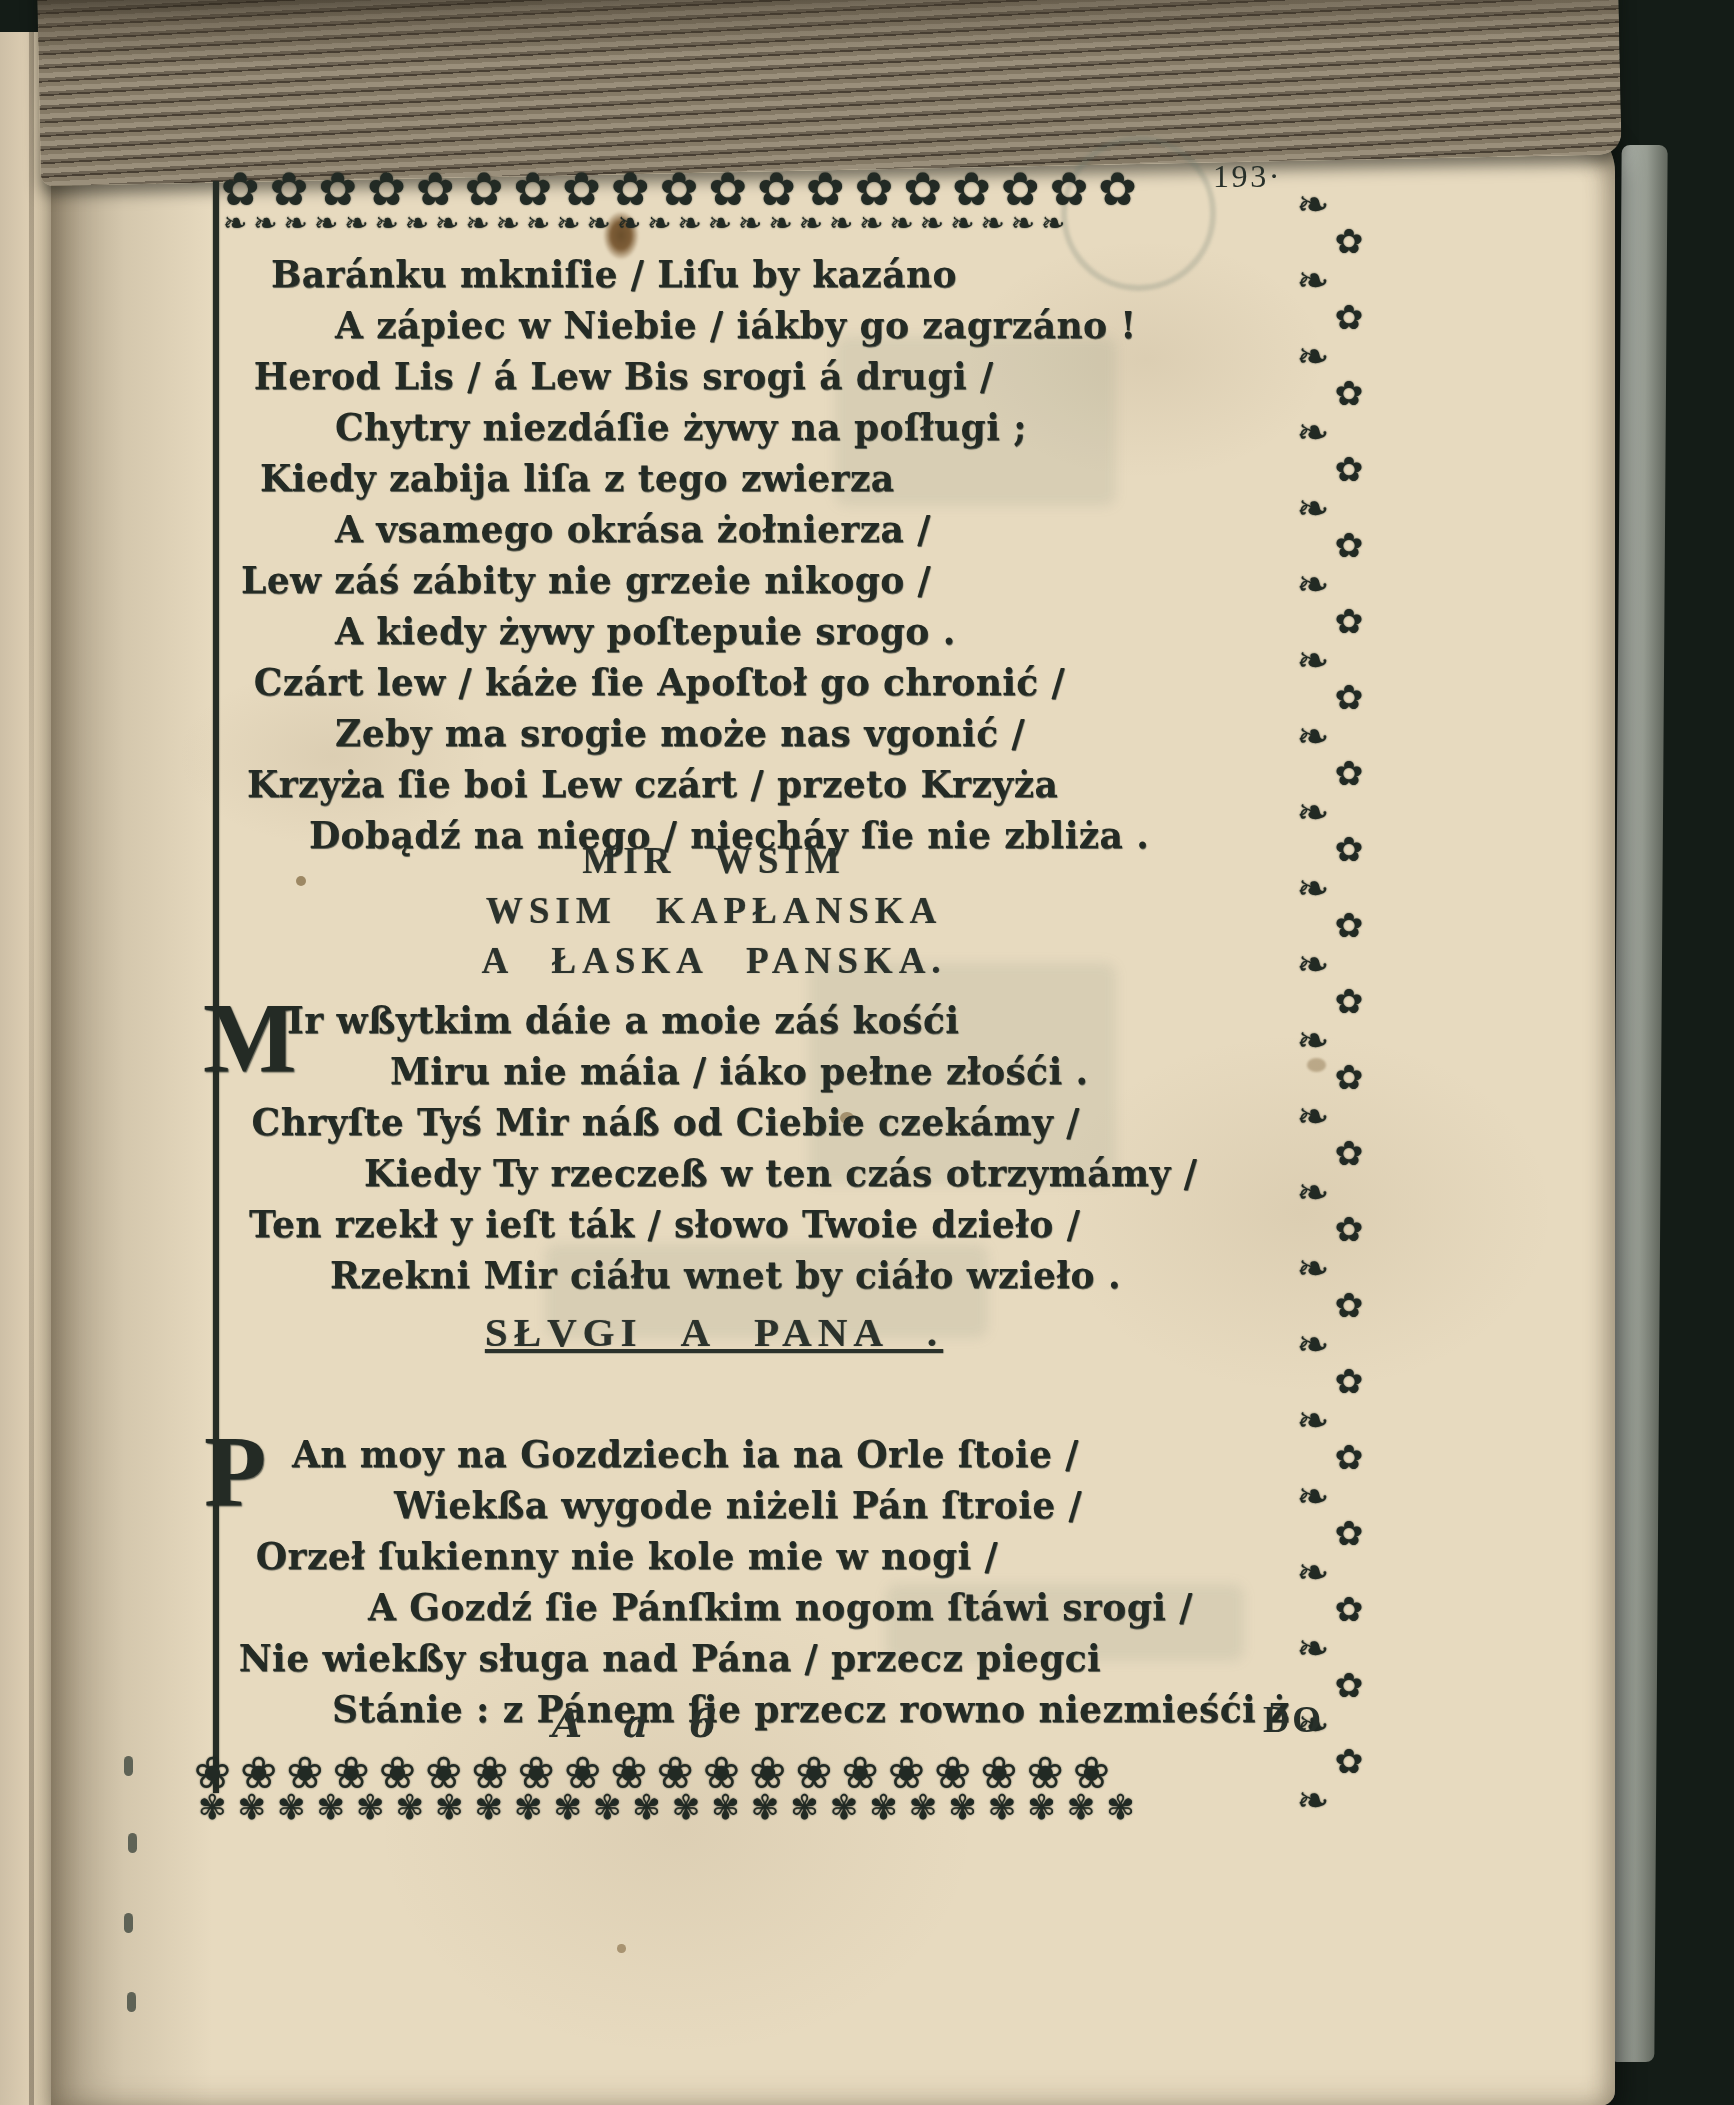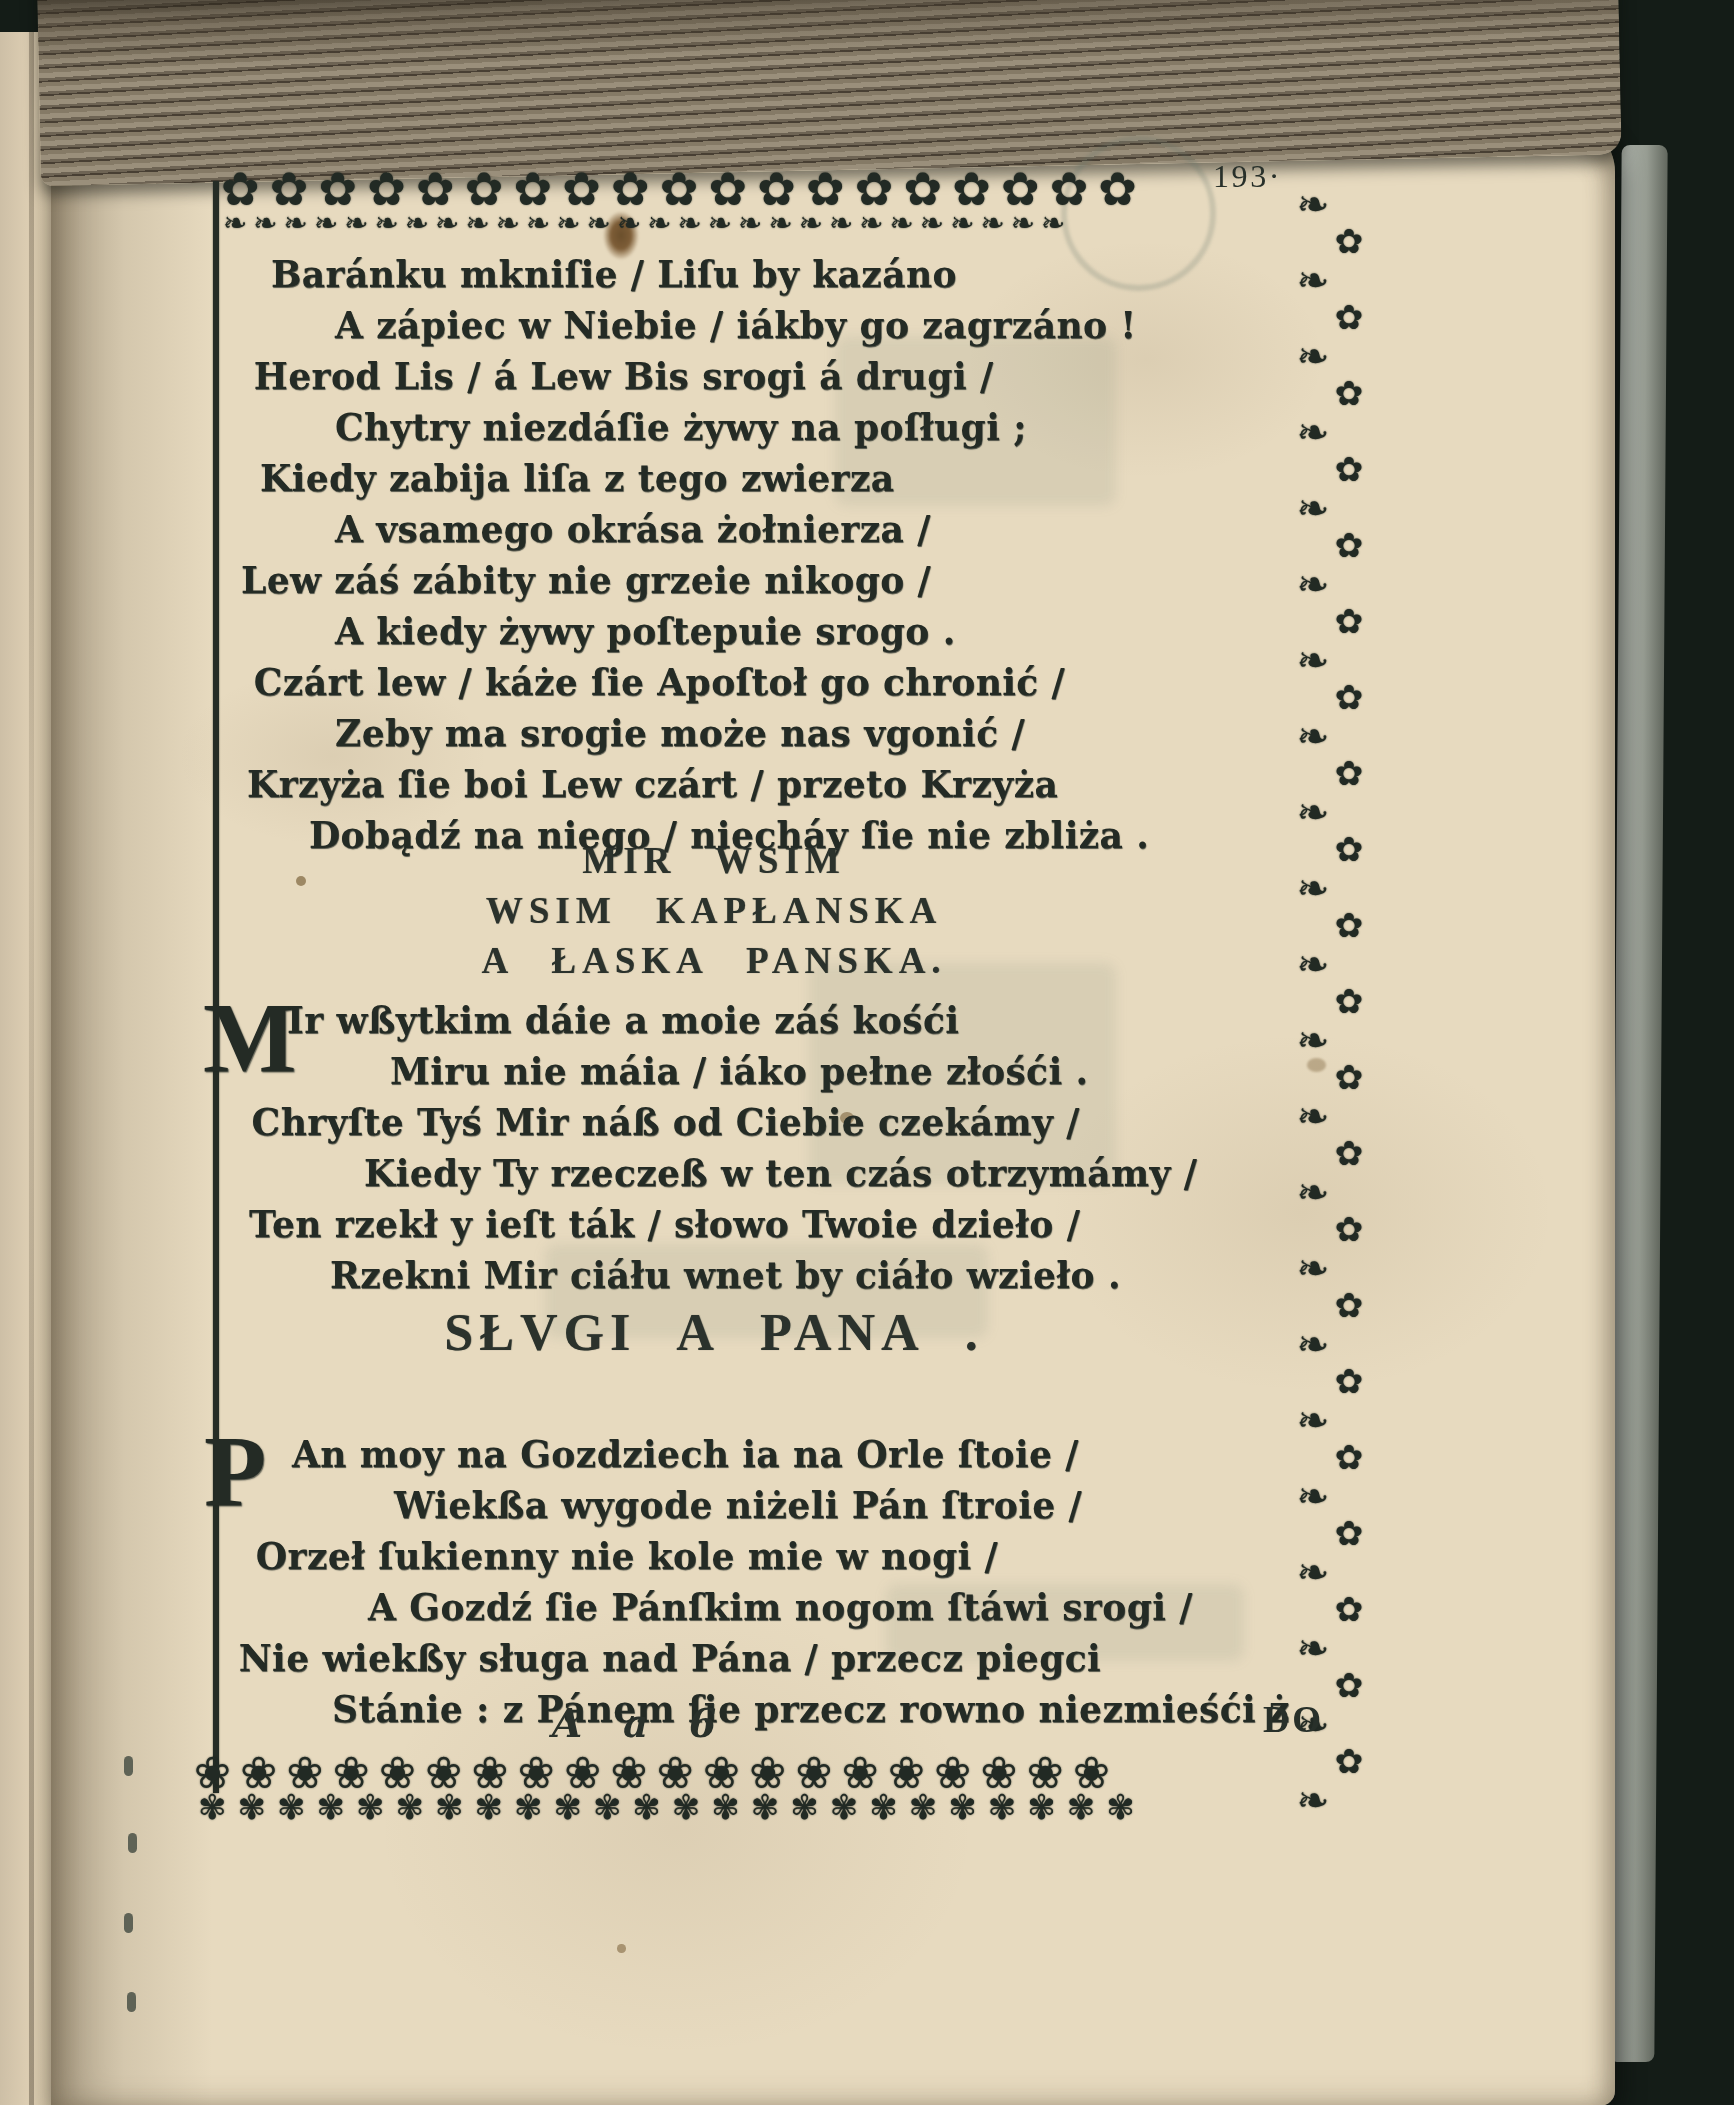--- a/index.html
+++ b/index.html
@@ -186,21 +186,21 @@
   <div class="drop-cap" style="left:203px;top:988px;font-size:99px;">M</div>
   <div class="poem" style="left:249px;top:995px;">
     <div class="line" style="margin-left:38px">Ir wßytkim dáie a moie záś kośći</div>
     <div class="line" style="margin-left:141px">Miru nie máia / iáko pełne złośći .</div>
     <div class="line" style="margin-left:2.6px">Chryſte Tyś Mir náß od Ciebie czekámy /</div>
     <div class="line" style="margin-left:115px">Kiedy Ty rzeczeß w ten czás otrzymámy /</div>
     <div class="line" style="margin-left:0px">Ten rzekł y ieſt ták / słowo Twoie dzieło /</div>
     <div class="line" style="margin-left:81px">Rzekni Mir ciáłu wnet by ciáło wzieło .</div>
   </div>
 
-  <div class="heading" style="top:1302px;font-size:52px;line-height:61px;">
+  <div class="heading" style="top:1302px;font-size:41px;line-height:61px;text-decoration:underline;">
     <div class="hline">SŁVGI A PANA .</div>
   </div>
 
   <div class="drop-cap" style="left:204px;top:1421px;font-size:102px;">P</div>
   <div class="poem" style="left:249px;top:1429px;">
     <div class="line" style="margin-left:43px">An moy na Gozdziech ia na Orle ſtoie /</div>
     <div class="line" style="margin-left:145px">Wiekßa wygode niżeli Pán ſtroie /</div>
     <div class="line" style="margin-left:6.8px">Orzeł ſukienny nie kole mie w nogi /</div>
     <div class="line" style="margin-left:119px">A Gozdź ſie Pánſkim nogom ſtáwi srogi /</div>
     <div class="line" style="margin-left:-10.2px">Nie wiekßy sługa nad Pána / przecz piegci</div>

